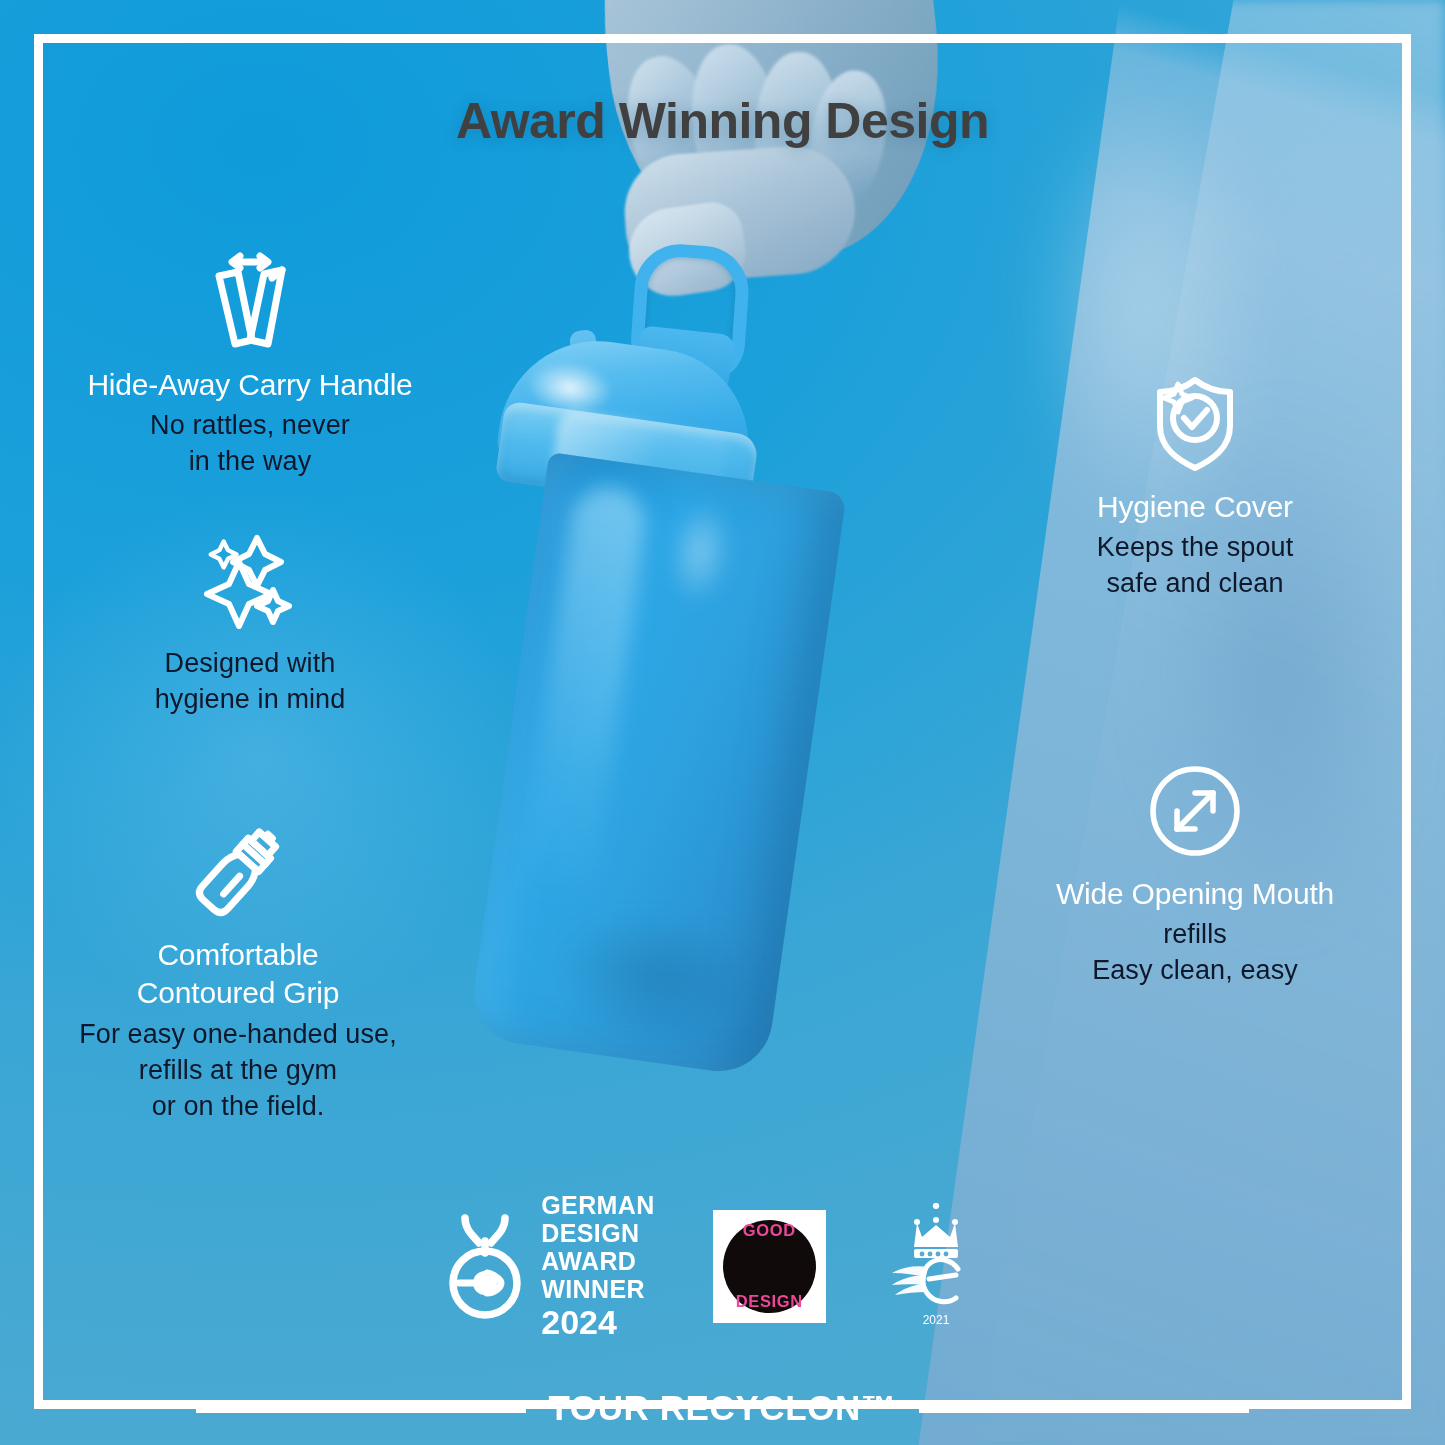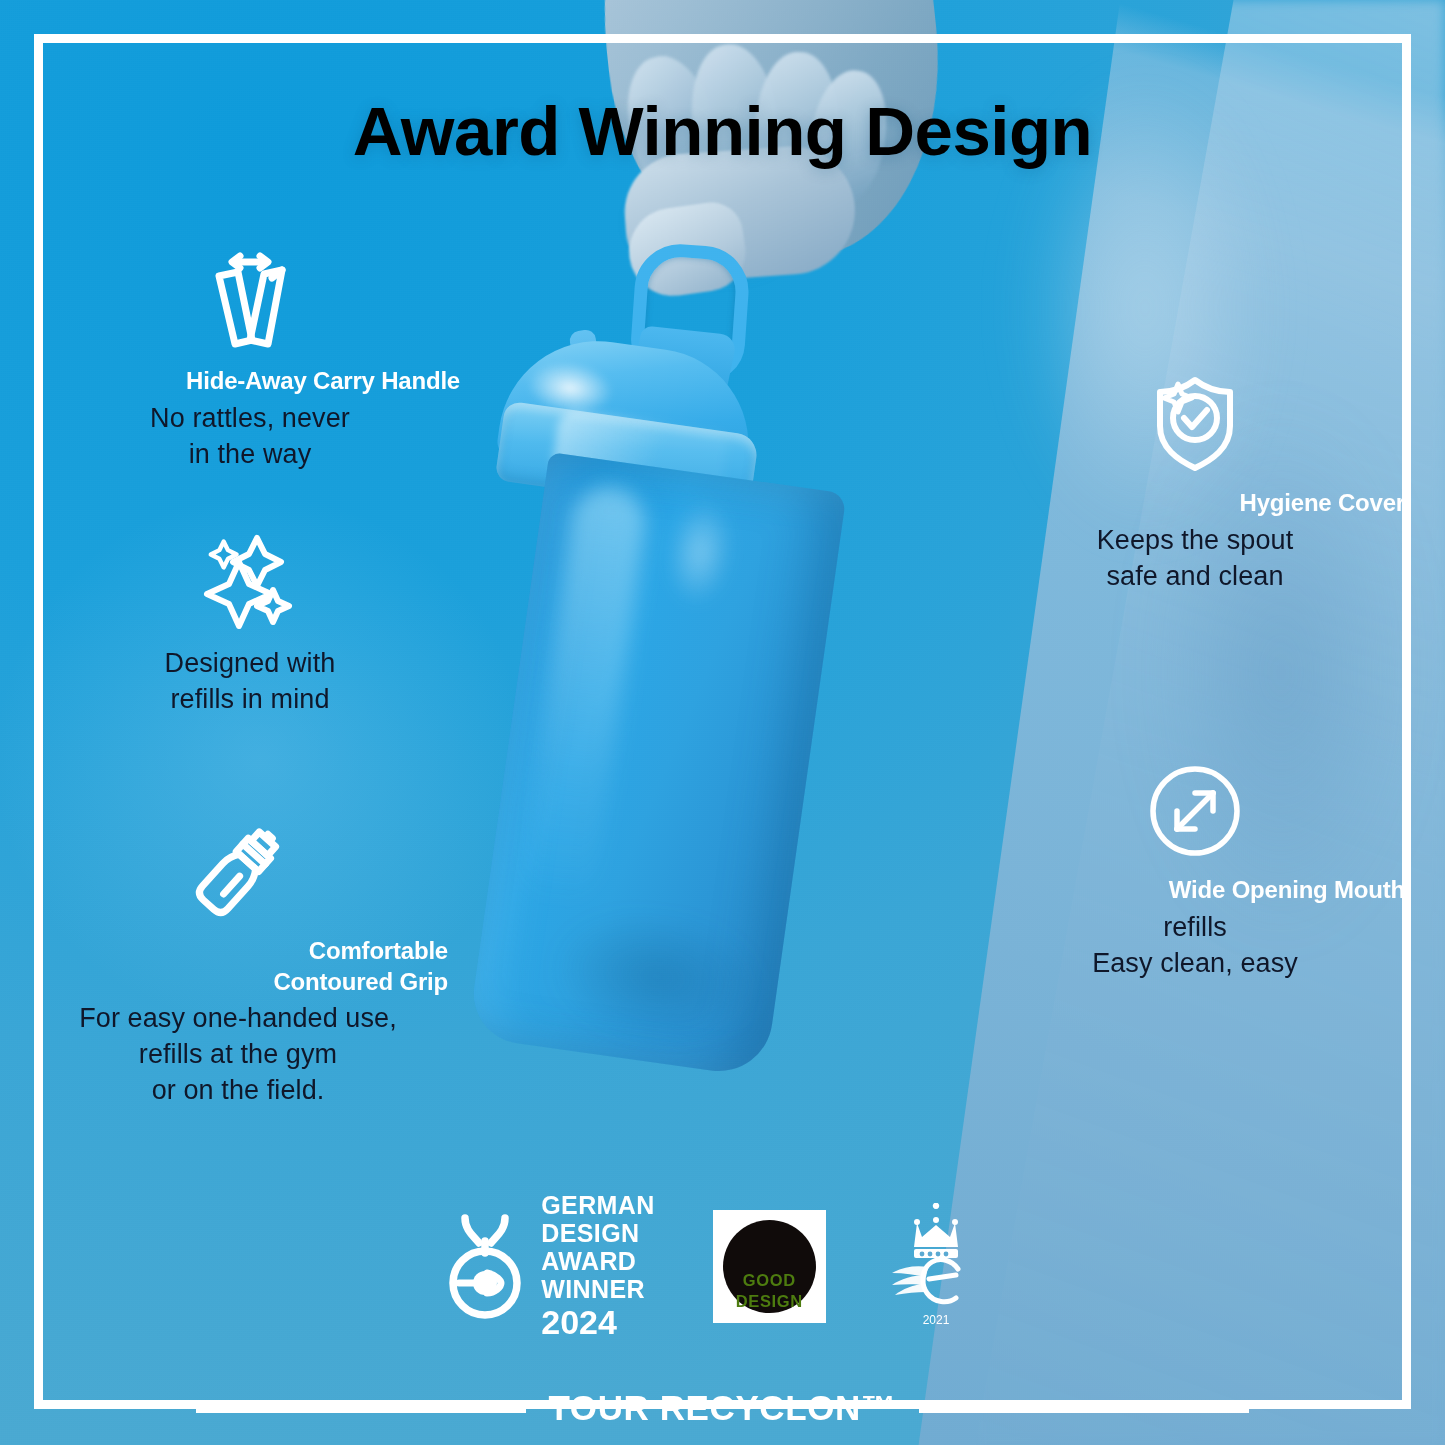--- a/index.html
+++ b/index.html
@@ -172,32 +172,31 @@
   
   .frame{
     position:absolute;left:34px;top:34px;right:34px;bottom:36px;
     border:9px solid #ffffff;
     pointer-events:none;
   }
 
   
   .title{
     position:absolute;left:0;right:0;top:92px;
-    text-align:center;color:#000000;
-    font-size:69px;font-weight:700;letter-spacing:-0.5px;
+    text-align:center;color:#404040;
+    font-size:50px;font-weight:700;letter-spacing:-0.5px;
     text-shadow:0 2px 14px rgba(10,80,125,.25);
   }
 
   
   .feature{position:absolute;text-align:center;color:#fff;width:420px;}
   .feature .icon{height:104px;display:flex;align-items:flex-end;justify-content:center;margin-bottom:14px;}
   .feature .f-title{
-    font-size:24px;font-weight:700;line-height:1.28;letter-spacing:-0.2px;
+    font-size:30px;font-weight:400;line-height:1.28;letter-spacing:-0.2px;
     margin-bottom:4px;
-    text-align:right;
   }
   .feature .f-desc{
     font-size:27px;font-weight:400;line-height:1.33;letter-spacing:.1px;
     color:#0f172a;
   }
   .f-left-1{left:40px;top:248px;}
   .f-left-2{left:40px;top:528px;}
   .f-left-3{left:28px;top:818px;}
   .f-right-1{left:985px;top:370px;}
   .f-right-2{left:985px;top:757px;}
@@ -214,22 +213,22 @@
     letter-spacing:.4px;text-align:left;
   }
   .gda-text div{margin-bottom:3px;}
   .gda-text .yr{font-size:34px;letter-spacing:0px;margin-bottom:0;}
   .badge-good{
     width:113px;height:113px;background:#ffffff;
     display:flex;align-items:center;justify-content:center;
   }
   .good-circle{
     width:93px;height:93px;border-radius:50%;background:#100b0a;
-    display:flex;flex-direction:column;align-items:center;justify-content:flex-end;
-    color:#4d7c0f;font-weight:700;font-size:16.5px;line-height:1.3;letter-spacing:.6px;
+    display:flex;flex-direction:column;align-items:center;justify-content:space-between;
+    color:#ec4899;font-weight:700;font-size:16.5px;line-height:1.3;letter-spacing:.6px;
   }
   .badge-queens{width:104px;height:126px;}
 
   
   .brandbar{
     position:absolute;left:34px;right:34px;top:1372px;height:72px;
     display:flex;align-items:center;justify-content:center;text-align:right;
   }
   .brand-rule{height:9px;background:#ffffff;flex:1 1 auto;max-width:330px;}
   .brand-rule.left{margin-right:22px;}
@@ -301,21 +300,21 @@
     <div class="icon">
       <svg width="110" height="100" viewBox="0 0 110 100" fill="none" stroke="#ffffff" stroke-width="6" stroke-linejoin="round">
         <path d="M32 10 L38 22 L50 28 L38 34 L32 46 L26 34 L14 28 L26 22 Z" transform="translate(-3,-2) scale(0.72) translate(12,6)"></path>
         <path d="M62 6 L70 22 L86 30 L70 38 L62 54 L54 38 L38 30 L54 22 Z"></path>
         <path d="M40 36 L50 58 L72 68 L50 78 L40 100 L30 78 L8 68 L30 58 Z" transform="translate(4,-6)"></path>
         <path d="M78 58 L83 69 L94 74 L83 79 L78 90 L73 79 L62 74 L73 69 Z"></path>
       </svg>
     </div>
     <div class="f-desc">
       <div>Designed with</div>
-      <div>refills in mind</div>
+      <div>hygiene in mind</div>
     </div>
   </div>
 
   <div class="feature f-left-3">
     <div class="icon">
       <svg width="110" height="100" viewBox="0 0 110 100" fill="none" stroke="#ffffff" stroke-width="7" stroke-linecap="round" stroke-linejoin="round">
         <g transform="rotate(42 55 50)">
           <path d="M44 6 L66 6 L66 18 L44 18 Z"></path>
           <path d="M40 18 L70 18 L70 36 L40 36 Z"></path>
           <path d="M40 26 L70 26"></path>

